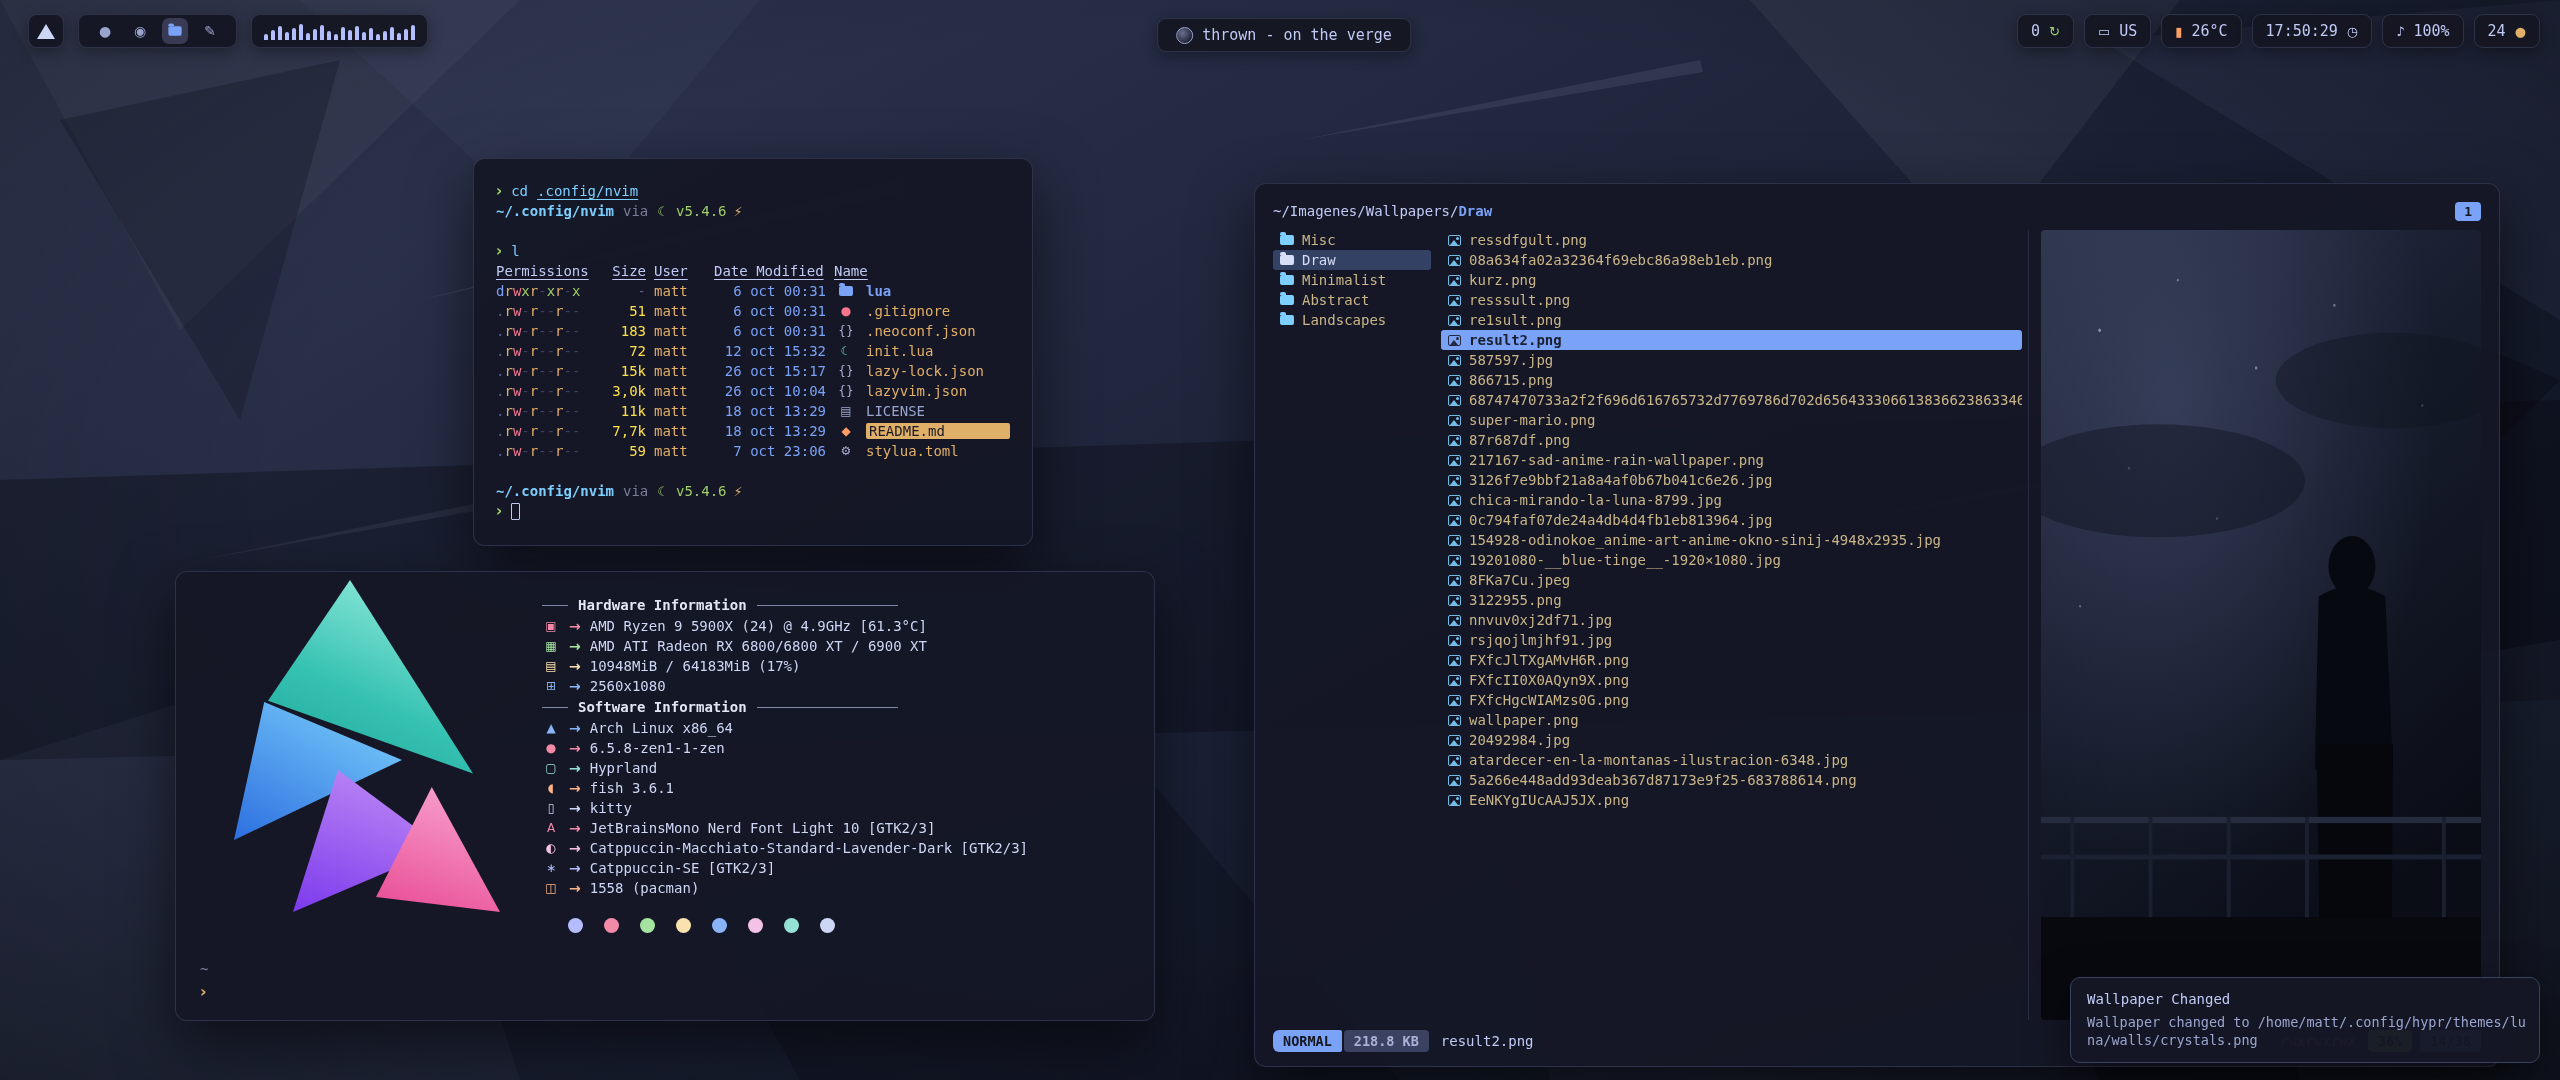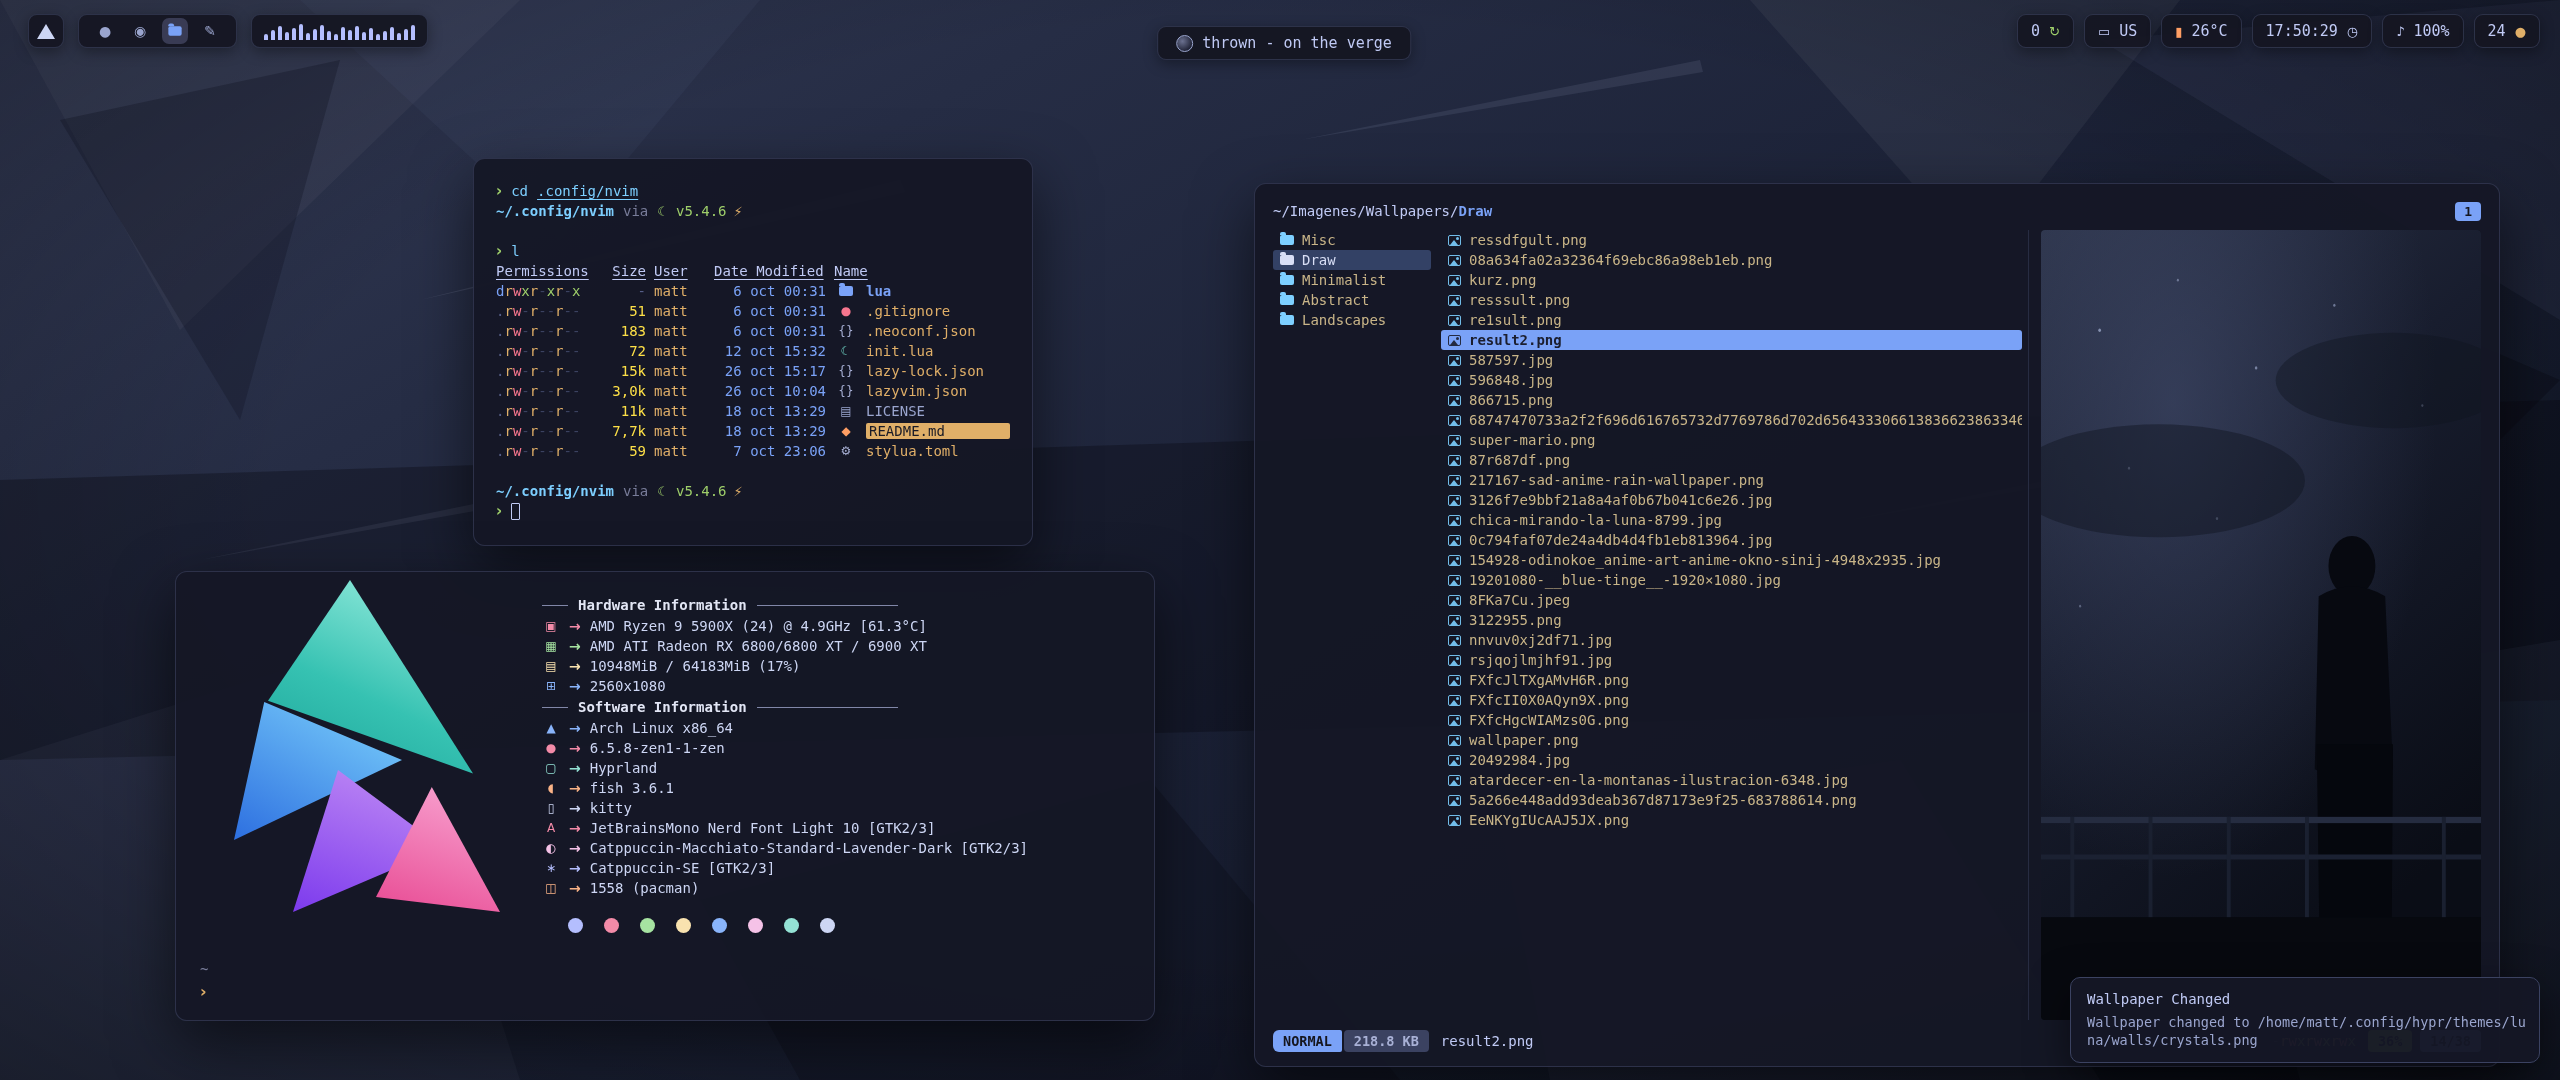--- a/index.html
+++ b/index.html
@@ -25,21 +25,21 @@
     height:34px; display:flex; align-items:center; gap:9px; padding:0 13px;
     color:#c0caf5; font-size:15px; box-shadow:0 4px 14px rgba(0,0,0,.35);
   }
   .pill.arch { width:36px; justify-content:center; padding:0; }
   .arch-tri { width:0; height:0; border-left:9px solid transparent; border-right:9px solid transparent; border-bottom:15px solid #cdd6f4; }
   .ws { width:26px; height:26px; display:flex; align-items:center; justify-content:center; border-radius:7px; color:#9aa5ce; font-size:14px; }
   .ws.active { background:rgba(180,190,254,.22); color:#e6e9f5; }
   .ws .icon-folder { transform:scale(.95); }
   .pill.viz { align-items:flex-end; padding:0 12px 7px; gap:3px; }
   .vbar { width:4px; background:#b4befe; border-radius:2px 2px 0 0; display:inline-block; }
-  .pill.music { position:absolute; left:50%; top:12px; transform:translateX(-50%); padding:0 18px; }
+  .pill.music { position:absolute; left:50%; top:4px; transform:translateX(-50%); padding:0 18px; }
   .album { width:17px; height:17px; border-radius:50%; background:radial-gradient(circle at 35% 35%, #6b7190, #23263a 70%); border:1.5px solid #9aa5ce; }
   .mod-icon { font-size:13px; }
   .mod-label { font-size:15px; }
 
   
   .window {
     position:absolute; background:rgba(21,23,37,.96);
     border:1px solid rgba(65,72,104,.55); border-radius:12px;
     box-shadow:0 22px 60px rgba(0,0,0,.55);
   }
@@ -456,21 +456,20 @@
         <div class="row dir-row"><span class="icon-folder"></span><span class="dir-name">Landscapes</span></div>
       </div>
     <div class="fm-files">
         <div class="row file-row"><span class="icon-image"></span><span class="fname">ressdfgult.png</span></div>
         <div class="row file-row"><span class="icon-image"></span><span class="fname">08a634fa02a32364f69ebc86a98eb1eb.png</span></div>
         <div class="row file-row"><span class="icon-image"></span><span class="fname">kurz.png</span></div>
         <div class="row file-row"><span class="icon-image"></span><span class="fname">resssult.png</span></div>
         <div class="row file-row"><span class="icon-image"></span><span class="fname">re1sult.png</span></div>
         <div class="row file-row fsel"><span class="icon-image"></span><span class="fname">result2.png</span></div>
         <div class="row file-row"><span class="icon-image"></span><span class="fname">587597.jpg</span></div>
-        <div class="row file-row"><span class="icon-image"></span><span class="fname">596848.jpg</span></div>
         <div class="row file-row"><span class="icon-image"></span><span class="fname">866715.png</span></div>
         <div class="row file-row"><span class="icon-image"></span><span class="fname">68747470733a2f2f696d616765732d7769786d702d656433306613836623863346</span></div>
         <div class="row file-row"><span class="icon-image"></span><span class="fname">super-mario.png</span></div>
         <div class="row file-row"><span class="icon-image"></span><span class="fname">87r687df.png</span></div>
         <div class="row file-row"><span class="icon-image"></span><span class="fname">217167-sad-anime-rain-wallpaper.png</span></div>
         <div class="row file-row"><span class="icon-image"></span><span class="fname">3126f7e9bbf21a8a4af0b67b041c6e26.jpg</span></div>
         <div class="row file-row"><span class="icon-image"></span><span class="fname">chica-mirando-la-luna-8799.jpg</span></div>
         <div class="row file-row"><span class="icon-image"></span><span class="fname">0c794faf07de24a4db4d4fb1eb813964.jpg</span></div>
         <div class="row file-row"><span class="icon-image"></span><span class="fname">154928-odinokoe_anime-art-anime-okno-sinij-4948x2935.jpg</span></div>
         <div class="row file-row"><span class="icon-image"></span><span class="fname">19201080-__blue-tinge__-1920×1080.jpg</span></div>

